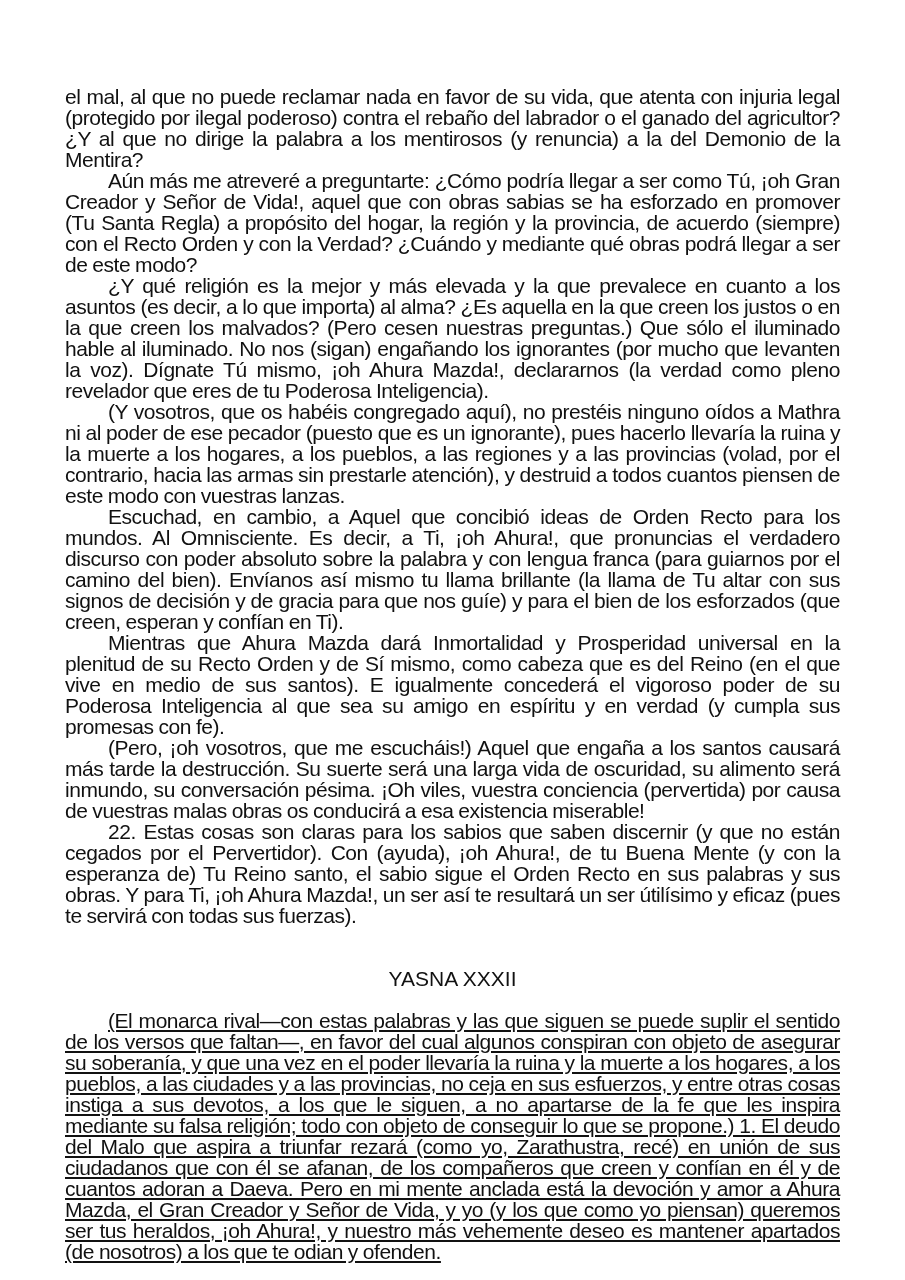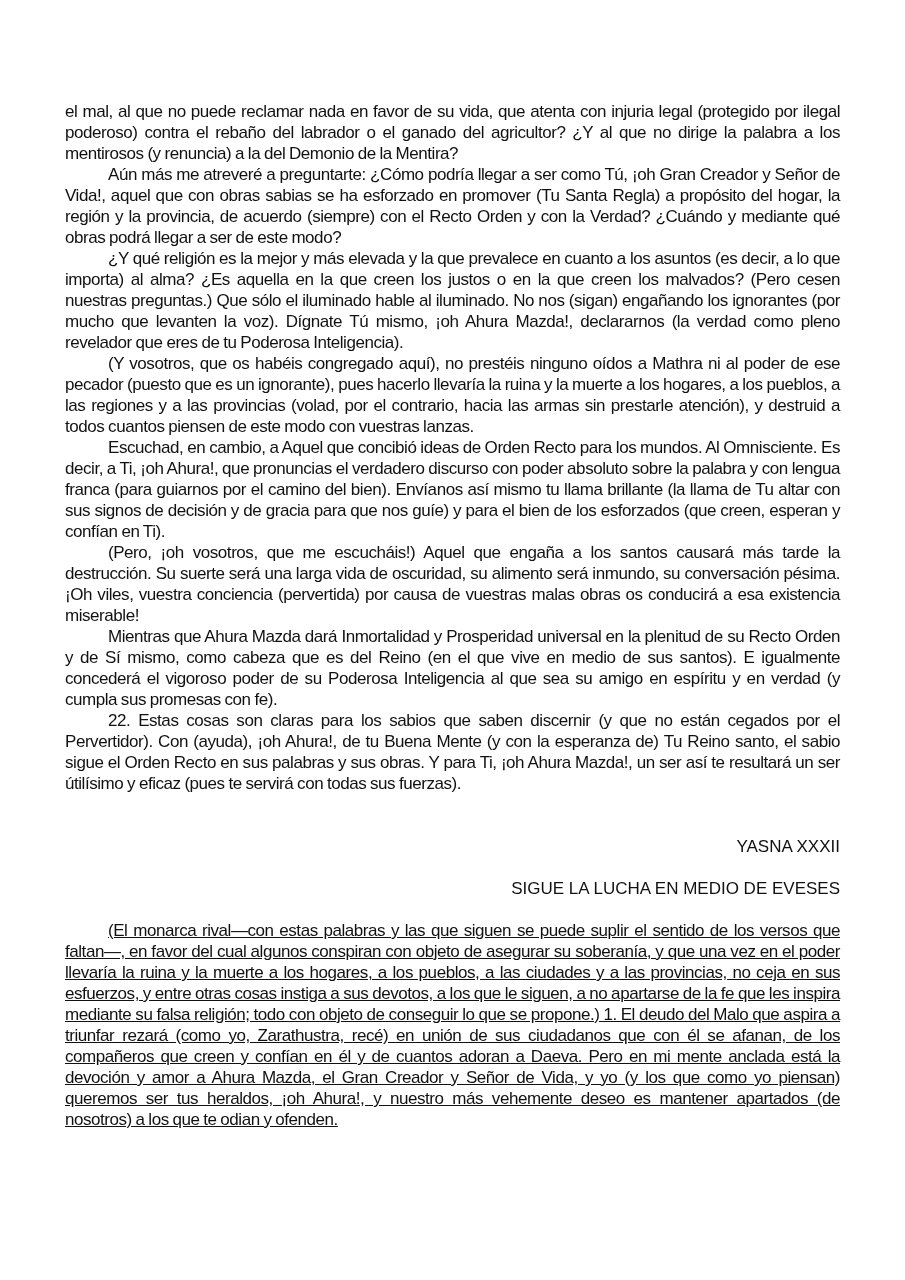--- a/index.html
+++ b/index.html
@@ -1,39 +1,38 @@
 <!DOCTYPE html>
 <html><head>
 <meta charset="utf-8">
 <style>
   html, body { margin: 0; padding: 0; background: #ffffff; }
   body { width: 905px; height: 1280px; position: relative; overflow: hidden; }
   .page {
     position: absolute; left: 65px; top: 86px; width: 775px;
     font-family: "Liberation Sans", sans-serif;
-    font-size: 17px; line-height: 21px; color: #111111;
-    letter-spacing: -0.45px; word-spacing: -0.5px; margin-top: 15px;
+    font-size: 21px; line-height: 21px; color: #111111;
+    letter-spacing: -0.45px; word-spacing: -0.5px;
   }
   .p { margin: 0; text-align: justify; text-indent: 43px; }
   .p.cont { text-indent: 0; }
-  .heading { margin: 0; text-align: right; letter-spacing: 0; word-spacing: 0; }
+  .heading { margin: 0; text-align: center; letter-spacing: 0; word-spacing: 0; }
   .h1 { margin-top: 42px; }
   .h2 { margin-top: 21px; }
   .after-head { margin-top: 21px; text-decoration: underline; }
 </style>
 </head>
 <body>
 
 <div class="page">
   <p class="p cont">el mal, al que no puede reclamar nada en favor de su vida, que atenta con injuria legal (protegido por ilegal poderoso) contra el rebaño del labrador o el ganado del agricultor? ¿Y al que no dirige la palabra a los mentirosos (y renuncia) a la del Demonio de la Mentira?</p>
   <p class="p">Aún más me atreveré a preguntarte: ¿Cómo podría llegar a ser como Tú, ¡oh Gran Creador y Señor de Vida!, aquel que con obras sabias se ha esforzado en promover (Tu Santa Regla) a propósito del hogar, la región y la provincia, de acuerdo (siempre) con el Recto Orden y con la Verdad? ¿Cuándo y mediante qué obras podrá llegar a ser de este modo?</p>
   <p class="p">¿Y qué religión es la mejor y más elevada y la que prevalece en cuanto a los asuntos (es decir, a lo que importa) al alma? ¿Es aquella en la que creen los justos o en la que creen los malvados? (Pero cesen nuestras preguntas.) Que sólo el iluminado hable al iluminado. No nos (sigan) engañando los ignorantes (por mucho que levanten la voz). Dígnate Tú mismo, ¡oh Ahura Mazda!, declararnos (la verdad como pleno revelador que eres de tu Poderosa Inteligencia).</p>
   <p class="p">(Y vosotros, que os habéis congregado aquí), no prestéis ninguno oídos a Mathra ni al poder de ese pecador (puesto que es un ignorante), pues hacerlo llevaría la ruina y la muerte a los hogares, a los pueblos, a las regiones y a las provincias (volad, por el contrario, hacia las armas sin prestarle atención), y destruid a todos cuantos piensen de este modo con vuestras lanzas.</p>
   <p class="p">Escuchad, en cambio, a Aquel que concibió ideas de Orden Recto para los mundos. Al Omnisciente. Es decir, a Ti, ¡oh Ahura!, que pronuncias el verdadero discurso con poder absoluto sobre la palabra y con lengua franca (para guiarnos por el camino del bien). Envíanos así mismo tu llama brillante (la llama de Tu altar con sus signos de decisión y de gracia para que nos guíe) y para el bien de los esforzados (que creen, esperan y confían en Ti).</p>
+  <p class="p">Mientras que Ahura Mazda dará Inmortalidad y Prosperidad universal en la plenitud de su Recto Orden y de Sí mismo, como cabeza que es del Reino (en el que vive en medio de sus santos). E igualmente concederá el vigoroso poder de su Poderosa Inteligencia al que sea su amigo en espíritu y en verdad (y cumpla sus promesas con fe).</p>
   <p class="p">(Pero, ¡oh vosotros, que me escucháis!) Aquel que engaña a los santos causará más tarde la destrucción. Su suerte será una larga vida de oscuridad, su alimento será inmundo, su conversación pésima. ¡Oh viles, vuestra conciencia (pervertida) por causa de vuestras malas obras os conducirá a esa existencia miserable!</p>
-  <p class="p">Mientras que Ahura Mazda dará Inmortalidad y Prosperidad universal en la plenitud de su Recto Orden y de Sí mismo, como cabeza que es del Reino (en el que vive en medio de sus santos). E igualmente concederá el vigoroso poder de su Poderosa Inteligencia al que sea su amigo en espíritu y en verdad (y cumpla sus promesas con fe).</p>
   <p class="p">22. Estas cosas son claras para los sabios que saben discernir (y que no están cegados por el Pervertidor). Con (ayuda), ¡oh Ahura!, de tu Buena Mente (y con la esperanza de) Tu Reino santo, el sabio sigue el Orden Recto en sus palabras y sus obras. Y para Ti, ¡oh Ahura Mazda!, un ser así te resultará un ser útilísimo y eficaz (pues te servirá con todas sus fuerzas).</p>
 
   <p class="heading h1">YASNA XXXII</p>
-  <p class="heading h2">SIGUE LA LUCHA EN MEDIO DE EVESES</p>
 
   <p class="p after-head">(El monarca rival—con estas palabras y las que siguen se puede suplir el sentido de los versos que faltan—, en favor del cual algunos conspiran con objeto de asegurar su soberanía, y que una vez en el poder llevaría la ruina y la muerte a los hogares, a los pueblos, a las ciudades y a las provincias, no ceja en sus esfuerzos, y entre otras cosas instiga a sus devotos, a los que le siguen, a no apartarse de la fe que les inspira mediante su falsa religión; todo con objeto de conseguir lo que se propone.) 1. El deudo del Malo que aspira a triunfar rezará (como yo, Zarathustra, recé) en unión de sus ciudadanos que con él se afanan, de los compañeros que creen y confían en él y de cuantos adoran a Daeva. Pero en mi mente anclada está la devoción y amor a Ahura Mazda, el Gran Creador y Señor de Vida, y yo (y los que como yo piensan) queremos ser tus heraldos, ¡oh Ahura!, y nuestro más vehemente deseo es mantener apartados (de nosotros) a los que te odian y ofenden.</p>
 </div>
 
 </body></html>

